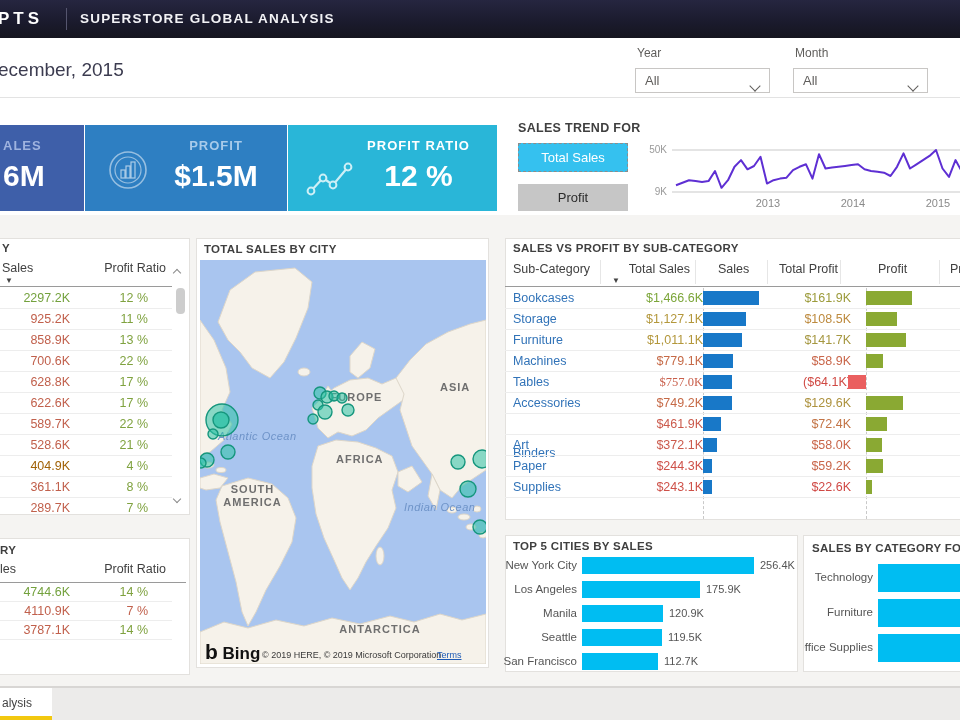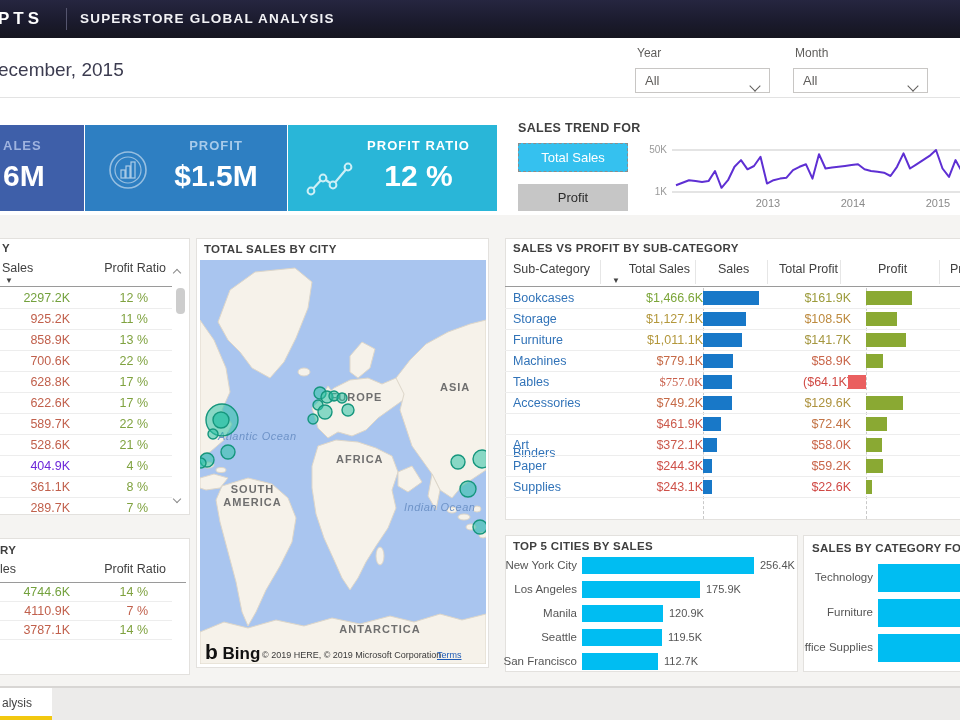--- a/index.html
+++ b/index.html
@@ -79,21 +79,21 @@
   </svg>
   <div class="abs kpi-label" style="left:64px;right:12px;top:13px;text-align:center;color:#FFFFFF;">PROFIT RATIO</div>
   <div class="abs kpi-value" style="left:64px;right:12px;top:34px;text-align:center;">12 %</div>
 </div>
 
 <div class="abs panel-title" style="left:518px;top:121px;font-size:12.5px;">SALES TREND FOR</div>
 <div class="abs" style="left:518px;top:143px;width:110px;height:29px;background:#35C1EF;border:1px dashed #8c8c8c;box-sizing:border-box;text-align:center;line-height:27px;font-size:13px;color:#fff;">Total Sales</div>
 <div class="abs" style="left:518px;top:184px;width:110px;height:27px;background:#C6C6C6;text-align:center;line-height:27px;font-size:13px;color:#2b2b2b;">Profit</div>
 
 <div class="abs" style="left:645px;top:144px;width:22px;text-align:right;font-size:10px;color:#9a9a9a;">50K</div>
-<div class="abs" style="left:645px;top:186px;width:22px;text-align:right;font-size:10px;color:#9a9a9a;">1K</div>
+<div class="abs" style="left:645px;top:186px;width:22px;text-align:right;font-size:10px;color:#9a9a9a;">9K</div>
 <svg id="trend-svg" class="abs" style="left:645px;top:138px;" width="315" height="72" viewBox="645 138 315 72">
   <line x1="672" y1="150" x2="960" y2="150" stroke="#c9c9c9" stroke-width="1"></line>
   <line x1="672" y1="192" x2="960" y2="192" stroke="#c9c9c9" stroke-width="1"></line>
   <polyline id="trend-line" fill="none" stroke="#5E2FD3" stroke-width="2" stroke-linejoin="round" points="676.0,185.3 682.5,182.8 689.0,180.2 695.5,181.1 702.0,181.9 708.5,181.1 715.0,171.0 721.5,187.8 728.0,180.2 734.5,166.8 741.0,160.1 747.5,169.3 754.0,166.0 760.5,156.7 767.0,183.6 773.5,180.2 780.0,178.6 786.5,177.7 793.0,170.2 799.5,166.8 806.0,164.3 812.5,178.6 819.0,154.2 825.5,168.5 832.0,167.6 838.5,166.8 845.0,166.0 851.5,165.1 858.0,164.3 864.5,169.3 871.0,171.0 877.5,171.8 884.0,172.7 890.5,176.0 897.0,166.8 903.5,153.4 910.0,168.5 916.5,164.3 923.0,160.1 929.5,155.9 936.0,150.0 942.5,168.5 949.0,176.9 955.5,160.1 962.0,171.8"></polyline>
 </svg>
 <div class="abs" style="left:748px;top:197px;width:40px;text-align:center;font-size:11px;color:#8a8a8a;">2013</div>
 <div class="abs" style="left:833px;top:197px;width:40px;text-align:center;font-size:11px;color:#8a8a8a;">2014</div>
 <div class="abs" style="left:918px;top:197px;width:40px;text-align:center;font-size:11px;color:#8a8a8a;">2015</div>
 
 <div class="panel" style="left:-4px;top:238px;width:194px;height:277px;border-left:none;"></div>
@@ -132,21 +132,21 @@
     </div>
     <div class="row20">
       <div class="cell" style="position: absolute; right: 102px; top: 50%; transform: translateY(-50%); color: rgb(193, 96, 76);">589.7K</div>
       <div class="cell" style="position: absolute; right: 24px; top: 50%; transform: translateY(-50%); color: rgb(127, 162, 63);">22 %</div>
     </div>
     <div class="row20">
       <div class="cell" style="position: absolute; right: 102px; top: 50%; transform: translateY(-50%); color: rgb(193, 96, 76);">528.6K</div>
       <div class="cell" style="position: absolute; right: 24px; top: 50%; transform: translateY(-50%); color: rgb(127, 162, 63);">21 %</div>
     </div>
     <div class="row20">
-      <div class="cell" style="position: absolute; right: 102px; top: 50%; transform: translateY(-50%); color: #6d28d9;">404.9K</div>
+      <div class="cell" style="position: absolute; right: 102px; top: 50%; transform: translateY(-50%); color: #a16207;">404.9K</div>
       <div class="cell" style="position: absolute; right: 24px; top: 50%; transform: translateY(-50%); color: rgb(127, 162, 63);">4 %</div>
     </div>
     <div class="row20">
       <div class="cell" style="position: absolute; right: 102px; top: 50%; transform: translateY(-50%); color: rgb(193, 96, 76);">361.1K</div>
       <div class="cell" style="position: absolute; right: 24px; top: 50%; transform: translateY(-50%); color: rgb(127, 162, 63);">8 %</div>
     </div>
     <div class="row20">
       <div class="cell" style="position: absolute; right: 102px; top: 50%; transform: translateY(-50%); color: rgb(193, 96, 76);">289.7K</div>
       <div class="cell" style="position: absolute; right: 24px; top: 50%; transform: translateY(-50%); color: rgb(127, 162, 63);">7 %</div>
     </div>

